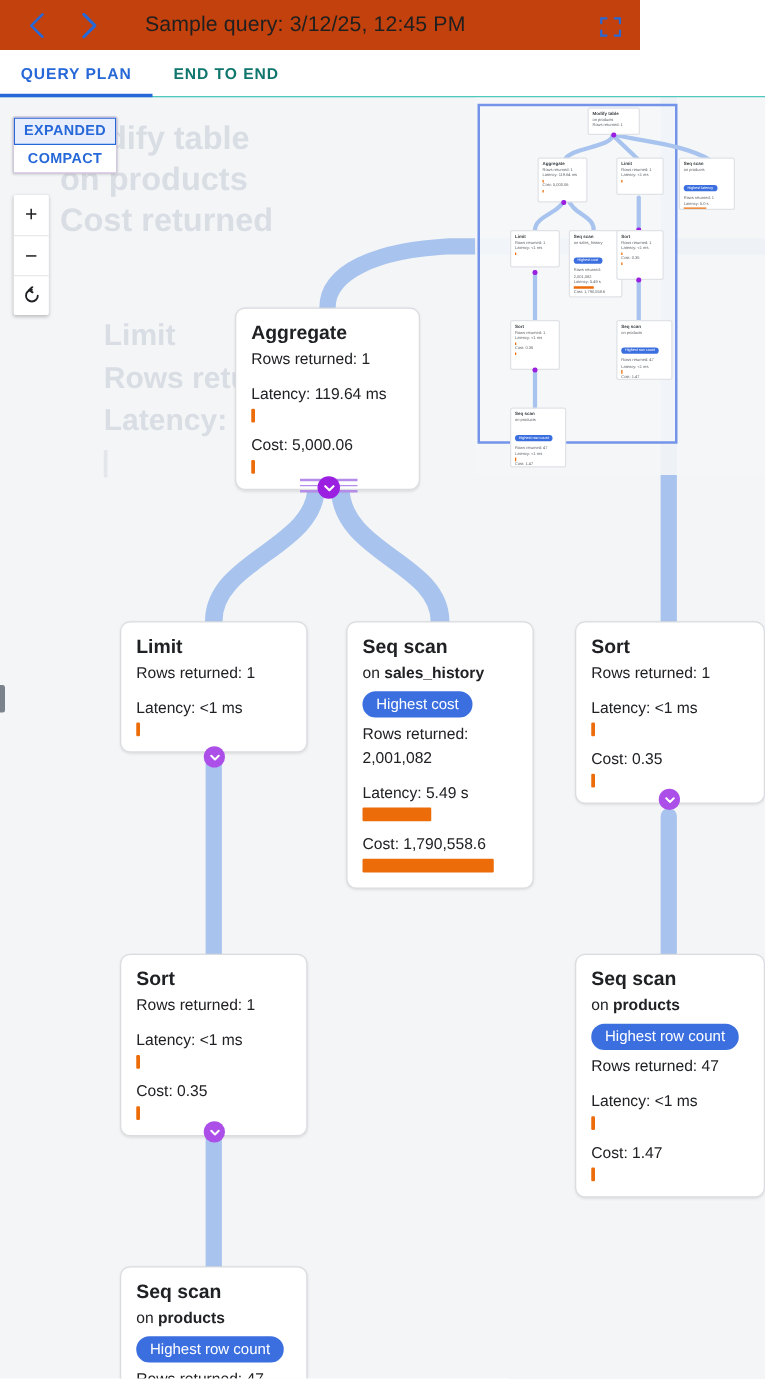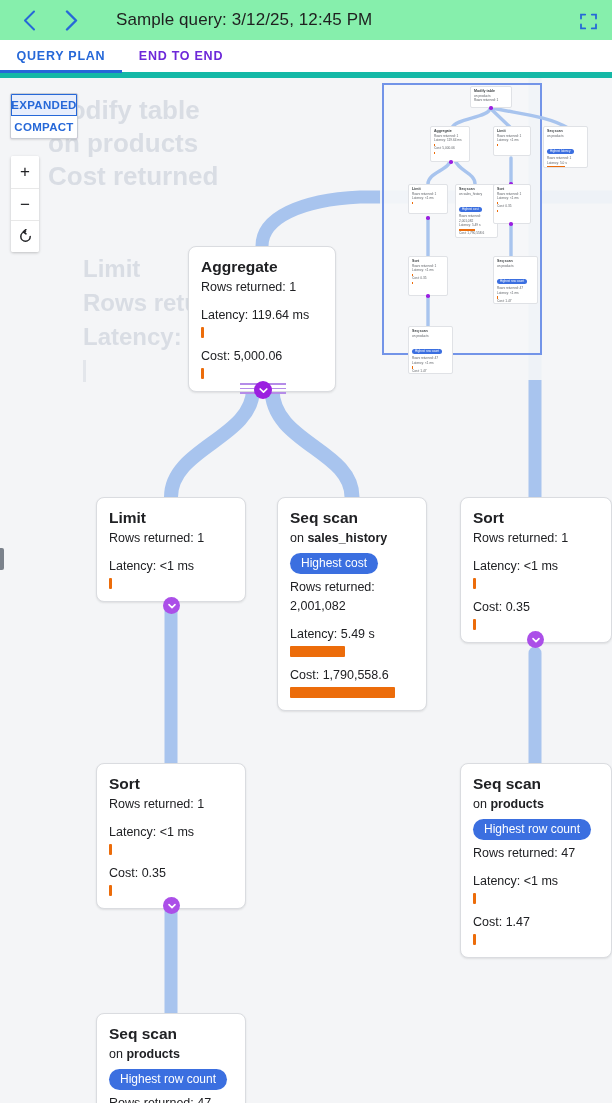--- a/index.html
+++ b/index.html
@@ -6,22 +6,22 @@
   html, body {
     width: 612px; height: 1103px;
     font-family: "Liberation Sans", sans-serif;
     background: #ffffff;
     overflow: hidden;
   }
   #root { position: relative; width: 612px; height: 1103px; overflow: hidden; background:#fff; }
 
   
   .header {
-    position: absolute; top: 0; left: 0; width: 612px; height: 40px;
-    background: #86efac; display: flex; align-items: center;
+    position: absolute; top: 0; left: 0; width: 512px; height: 40px;
+    background: #c2410c; display: flex; align-items: center;
   }
   .nav-arrow {
     width: 30px; height: 30px; margin-left: 12px;
     display: flex; align-items: center; justify-content: center;
     color: #2668d8; cursor: pointer;
   }
   .nav-arrow:first-child { margin-left: 14px; }
   .nav-arrow svg { display: block; }
   .header-title {
     margin-left: 30px;
@@ -31,26 +31,26 @@
   .fullscreen-btn {
     position: absolute; right: 12px; top: 9px;
     width: 24px; height: 24px; cursor: pointer;
     display:flex; align-items:center; justify-content:center;
   }
 
   
   .tabbar {
     position: absolute; top: 40px; left: 0; width: 612px; height: 38px;
     background: #fff; display: flex; align-items: stretch;
-    border-bottom: 6px solid #14b8a6;
+    border-bottom: 1px solid #14b8a6;
   }
   .tab {
     display: flex; align-items: center; justify-content: center;
     font-size: 12.5px; font-weight: bold; letter-spacing: .75px;
-    color: #6d28d9; cursor: pointer; padding: 0 16px;
+    color: #0f766e; cursor: pointer; padding: 0 16px;
     position: relative;
   }
   .tab.active { color: #2668d8; }
   .tab.active::after {
     content: ""; position: absolute; left: 0; right: 0; bottom: -1px;
     height: 3px; background: #2668d8;
   }
   .tab-qp { width: 122px; }
   .tab-e2e { width: 118px; }
 
@@ -62,21 +62,21 @@
   .canvas-edges { position: absolute; inset: 0; }
 
   
   .ghost {
     position: absolute; color: #d9dde4; font-weight: bold;
     white-space: nowrap; pointer-events: none; user-select: none;
   }
 
   
   .mode-toggle {
-    position: absolute; left: 10px; top: 15px; width: 68px;
+    position: absolute; left: 10px; top: 15px; width: 84px;
     background: #f0abfc; border: 1px solid #c9cdd4; border-radius: 2px;
     box-shadow: 0 1px 2px rgba(0,0,0,.12); overflow: hidden; z-index: 30;
   }
   .mode-btn {
     height: 22px; display:flex; align-items:center; justify-content:center;
     font-size: 11.5px; font-weight: bold; letter-spacing:.3px;
     color:#2668d8; cursor: pointer; background:#fff;
   }
   .mode-btn.selected { background: #e8eefc; border: 1.5px solid #2668d8; }
 

